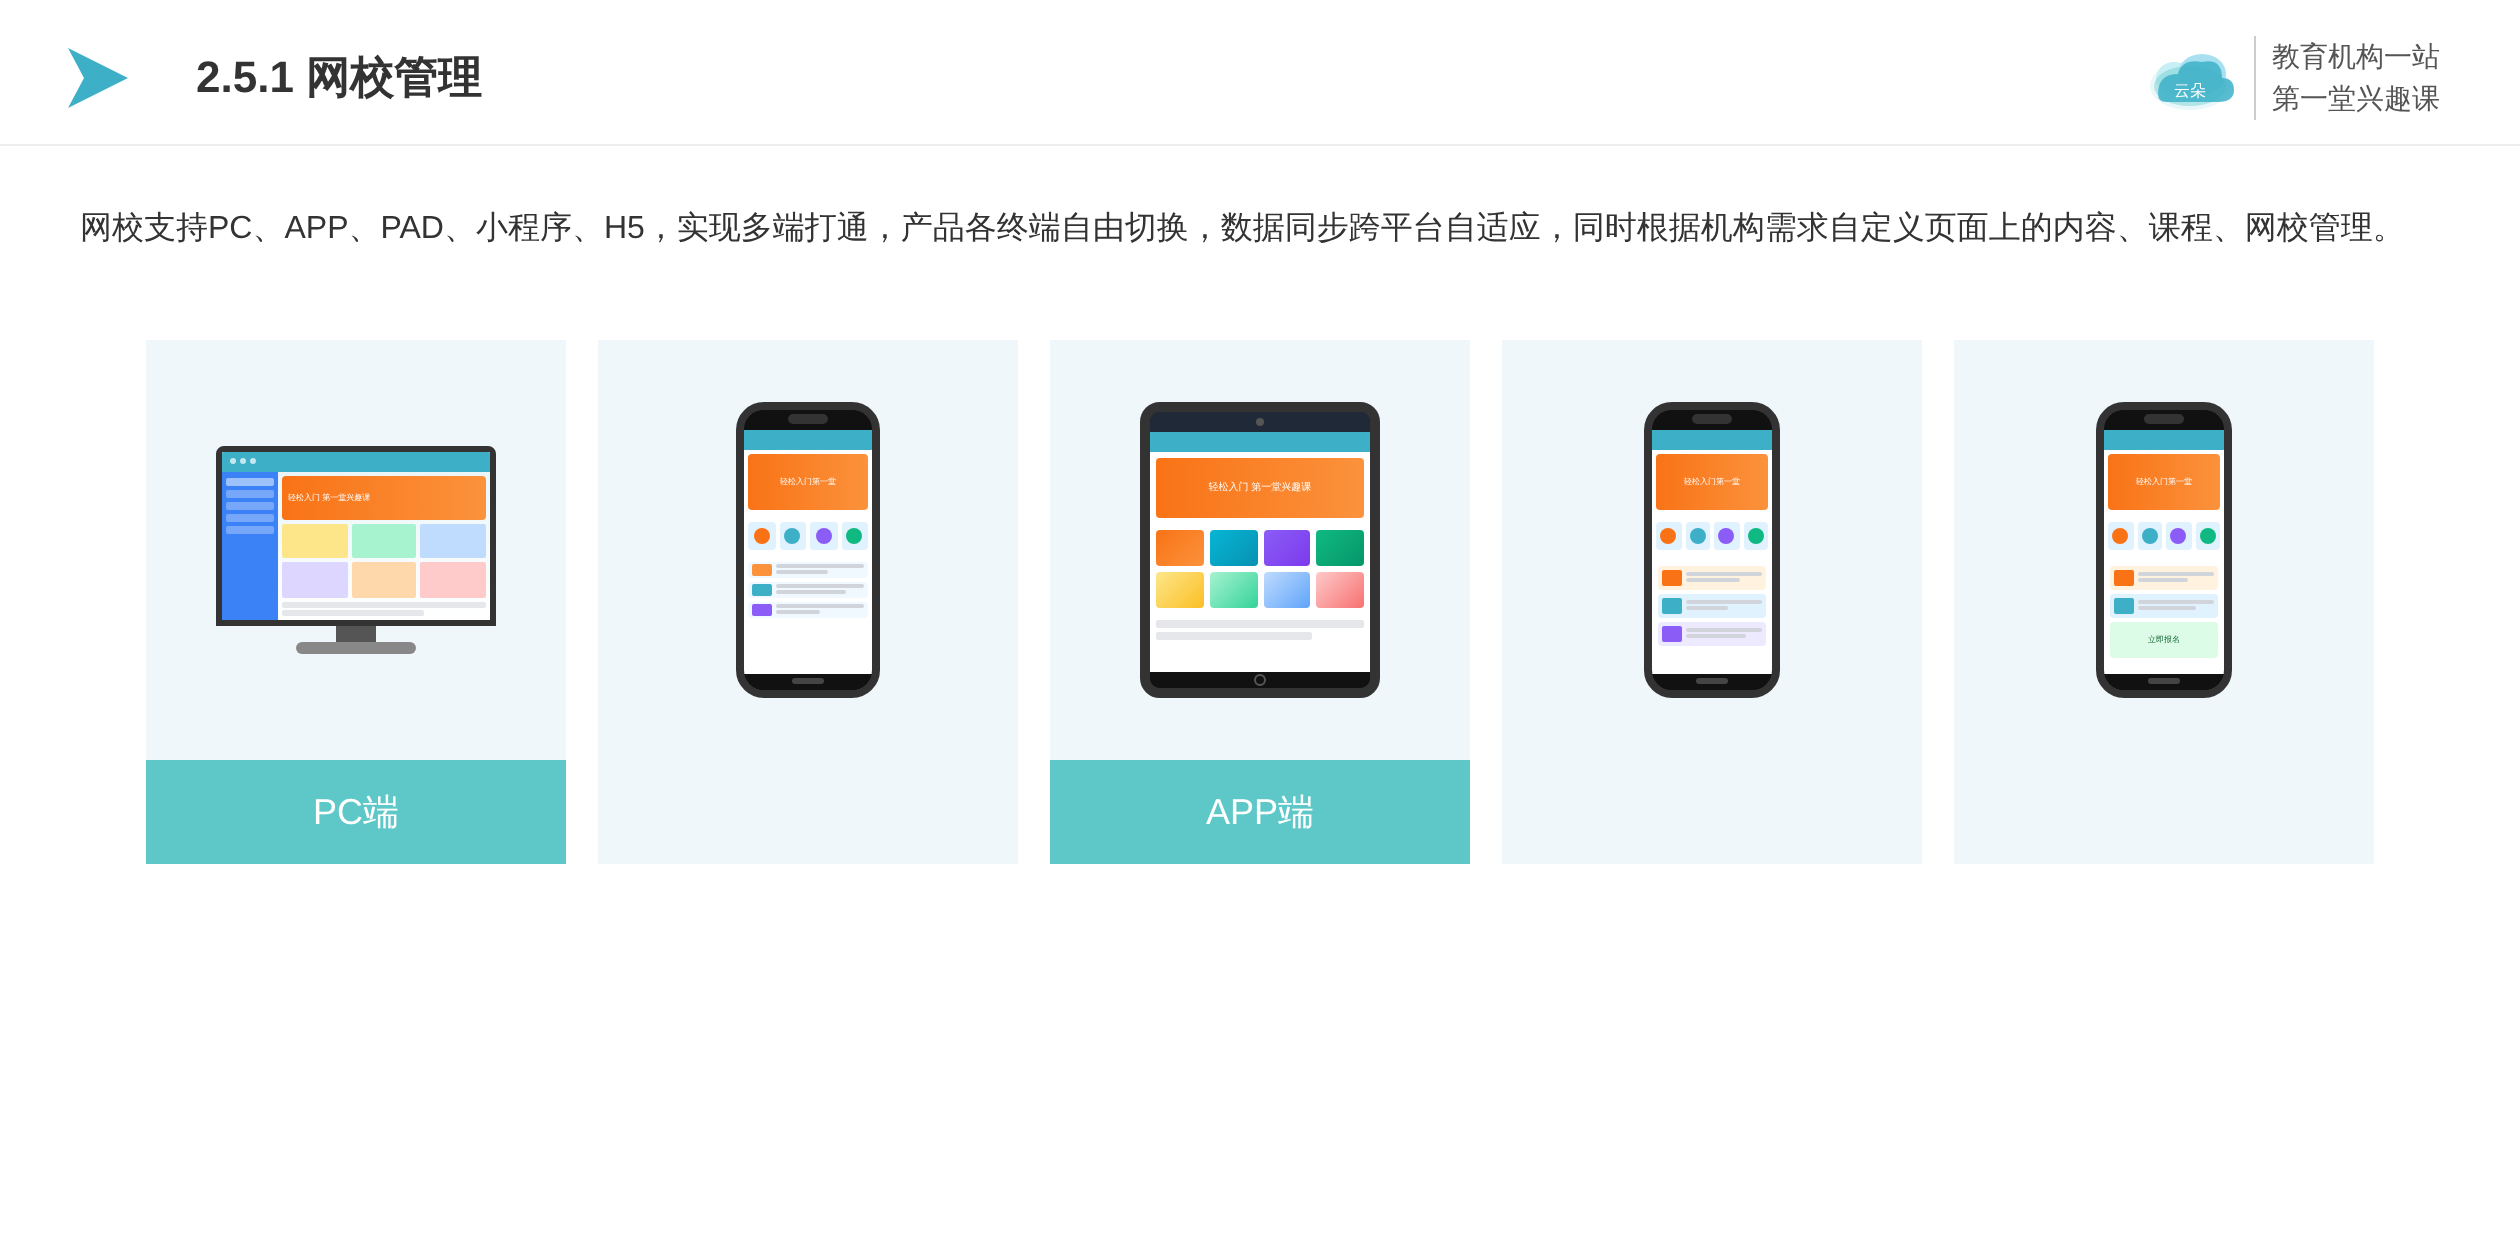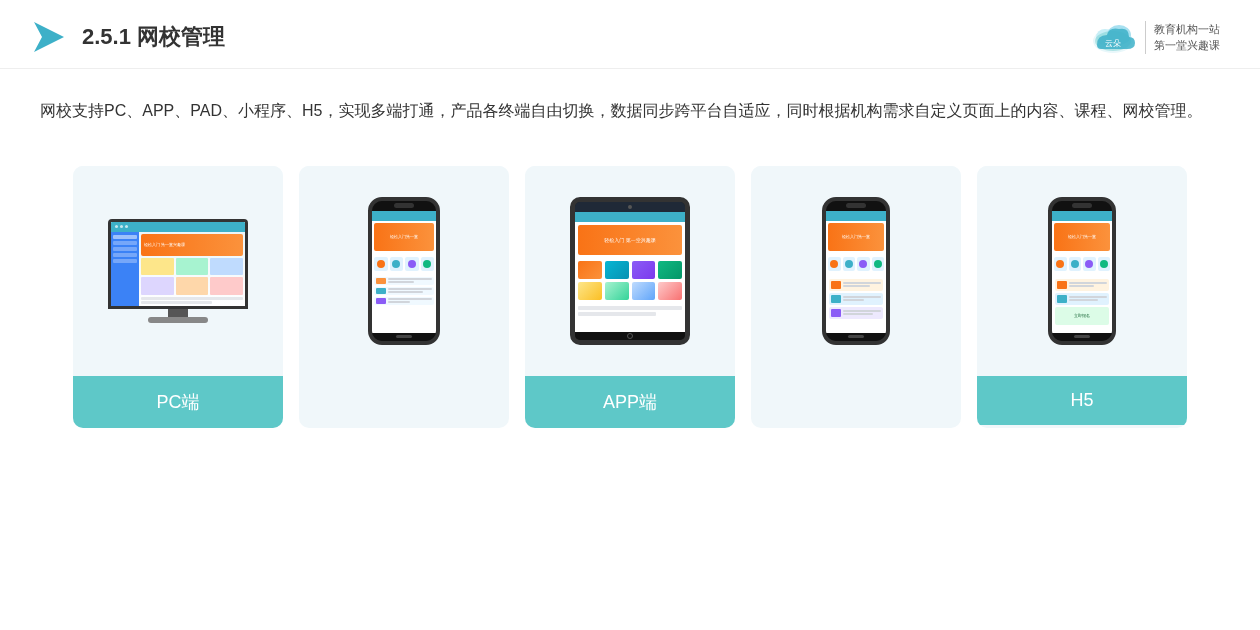--- a/index.html
+++ b/index.html
@@ -22,21 +22,21 @@
     .header {
       display: flex;
       align-items: center;
       justify-content: space-between;
       padding: 18px 40px 12px 30px;
       border-bottom: 1px solid #eee;
     }
     .header-left {
       display: flex;
       align-items: center;
-      gap: 14px;
+      gap: 30px;
     }
     .logo-arrow {
       width: 38px;
       height: 38px;
     }
     .header-title {
       font-size: 22px;
       color: #333;
     }
     .header-title span {
@@ -46,21 +46,21 @@
     .brand-logo {
       display: flex;
       align-items: center;
       gap: 8px;
     }
     .brand-icon {
       width: 48px;
       height: 36px;
     }
     .brand-text {
-      font-size: 11px;
+      font-size: 14px;
       color: #555;
       line-height: 1.5;
       border-left: 1px solid #ccc;
       padding-left: 8px;
     }
 
     
     .description {
       padding: 28px 40px 10px 40px;
       font-size: 16px;
@@ -73,21 +73,21 @@
       display: flex;
       gap: 16px;
       padding: 30px 35px 0 35px;
       justify-content: center;
     }
 
     .card {
       flex: 1;
       max-width: 210px;
       background: #f0f7fa;
-      border-radius: 10px;
+      border-radius: 0;
       overflow: hidden;
       display: flex;
       flex-direction: column;
       align-items: center;
     }
 
     .card-image-area {
       width: 100%;
       height: 210px;
       display: flex;
@@ -596,17 +596,16 @@
                   <div style="font-size:4px; color:#166534; white-space:nowrap;">立即报名</div>
                 </div>
               </div>
             </div>
             <div class="mock-phone-bottom">
                 <div class="phone-home-btn"></div>
               </div>
           </div>
         </div>
       </div>
-      <div class="card-label">H5</div>
     </div>
 
   </div>
 </div>
 
 </body></html>

